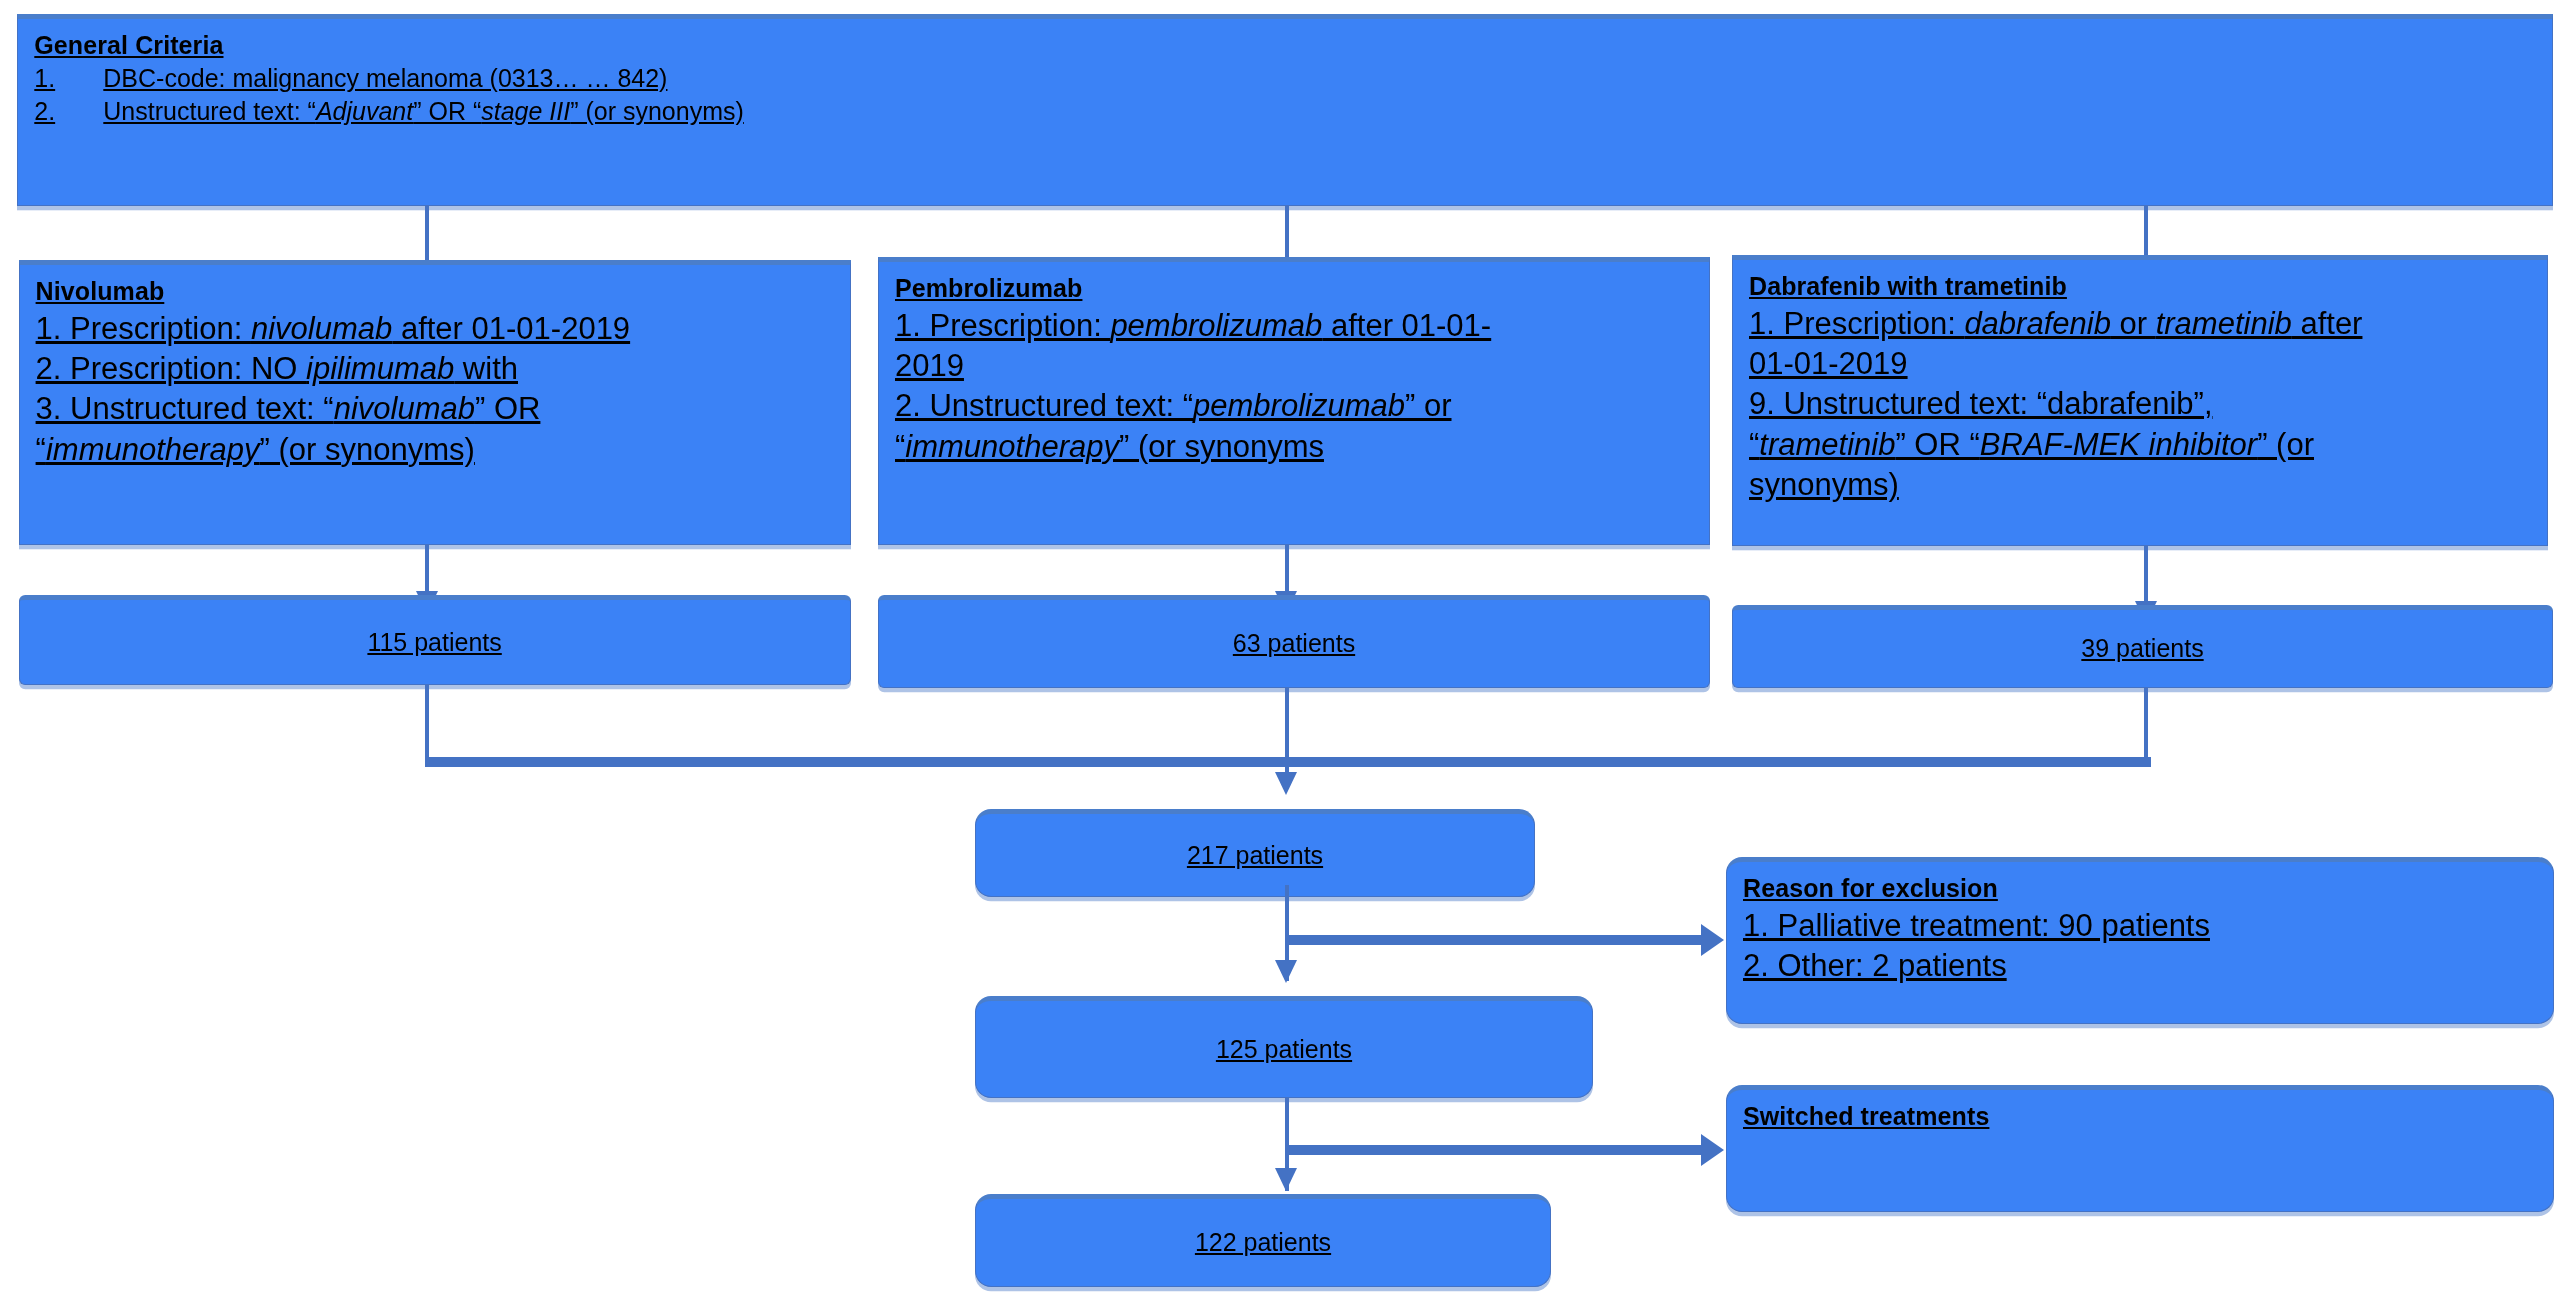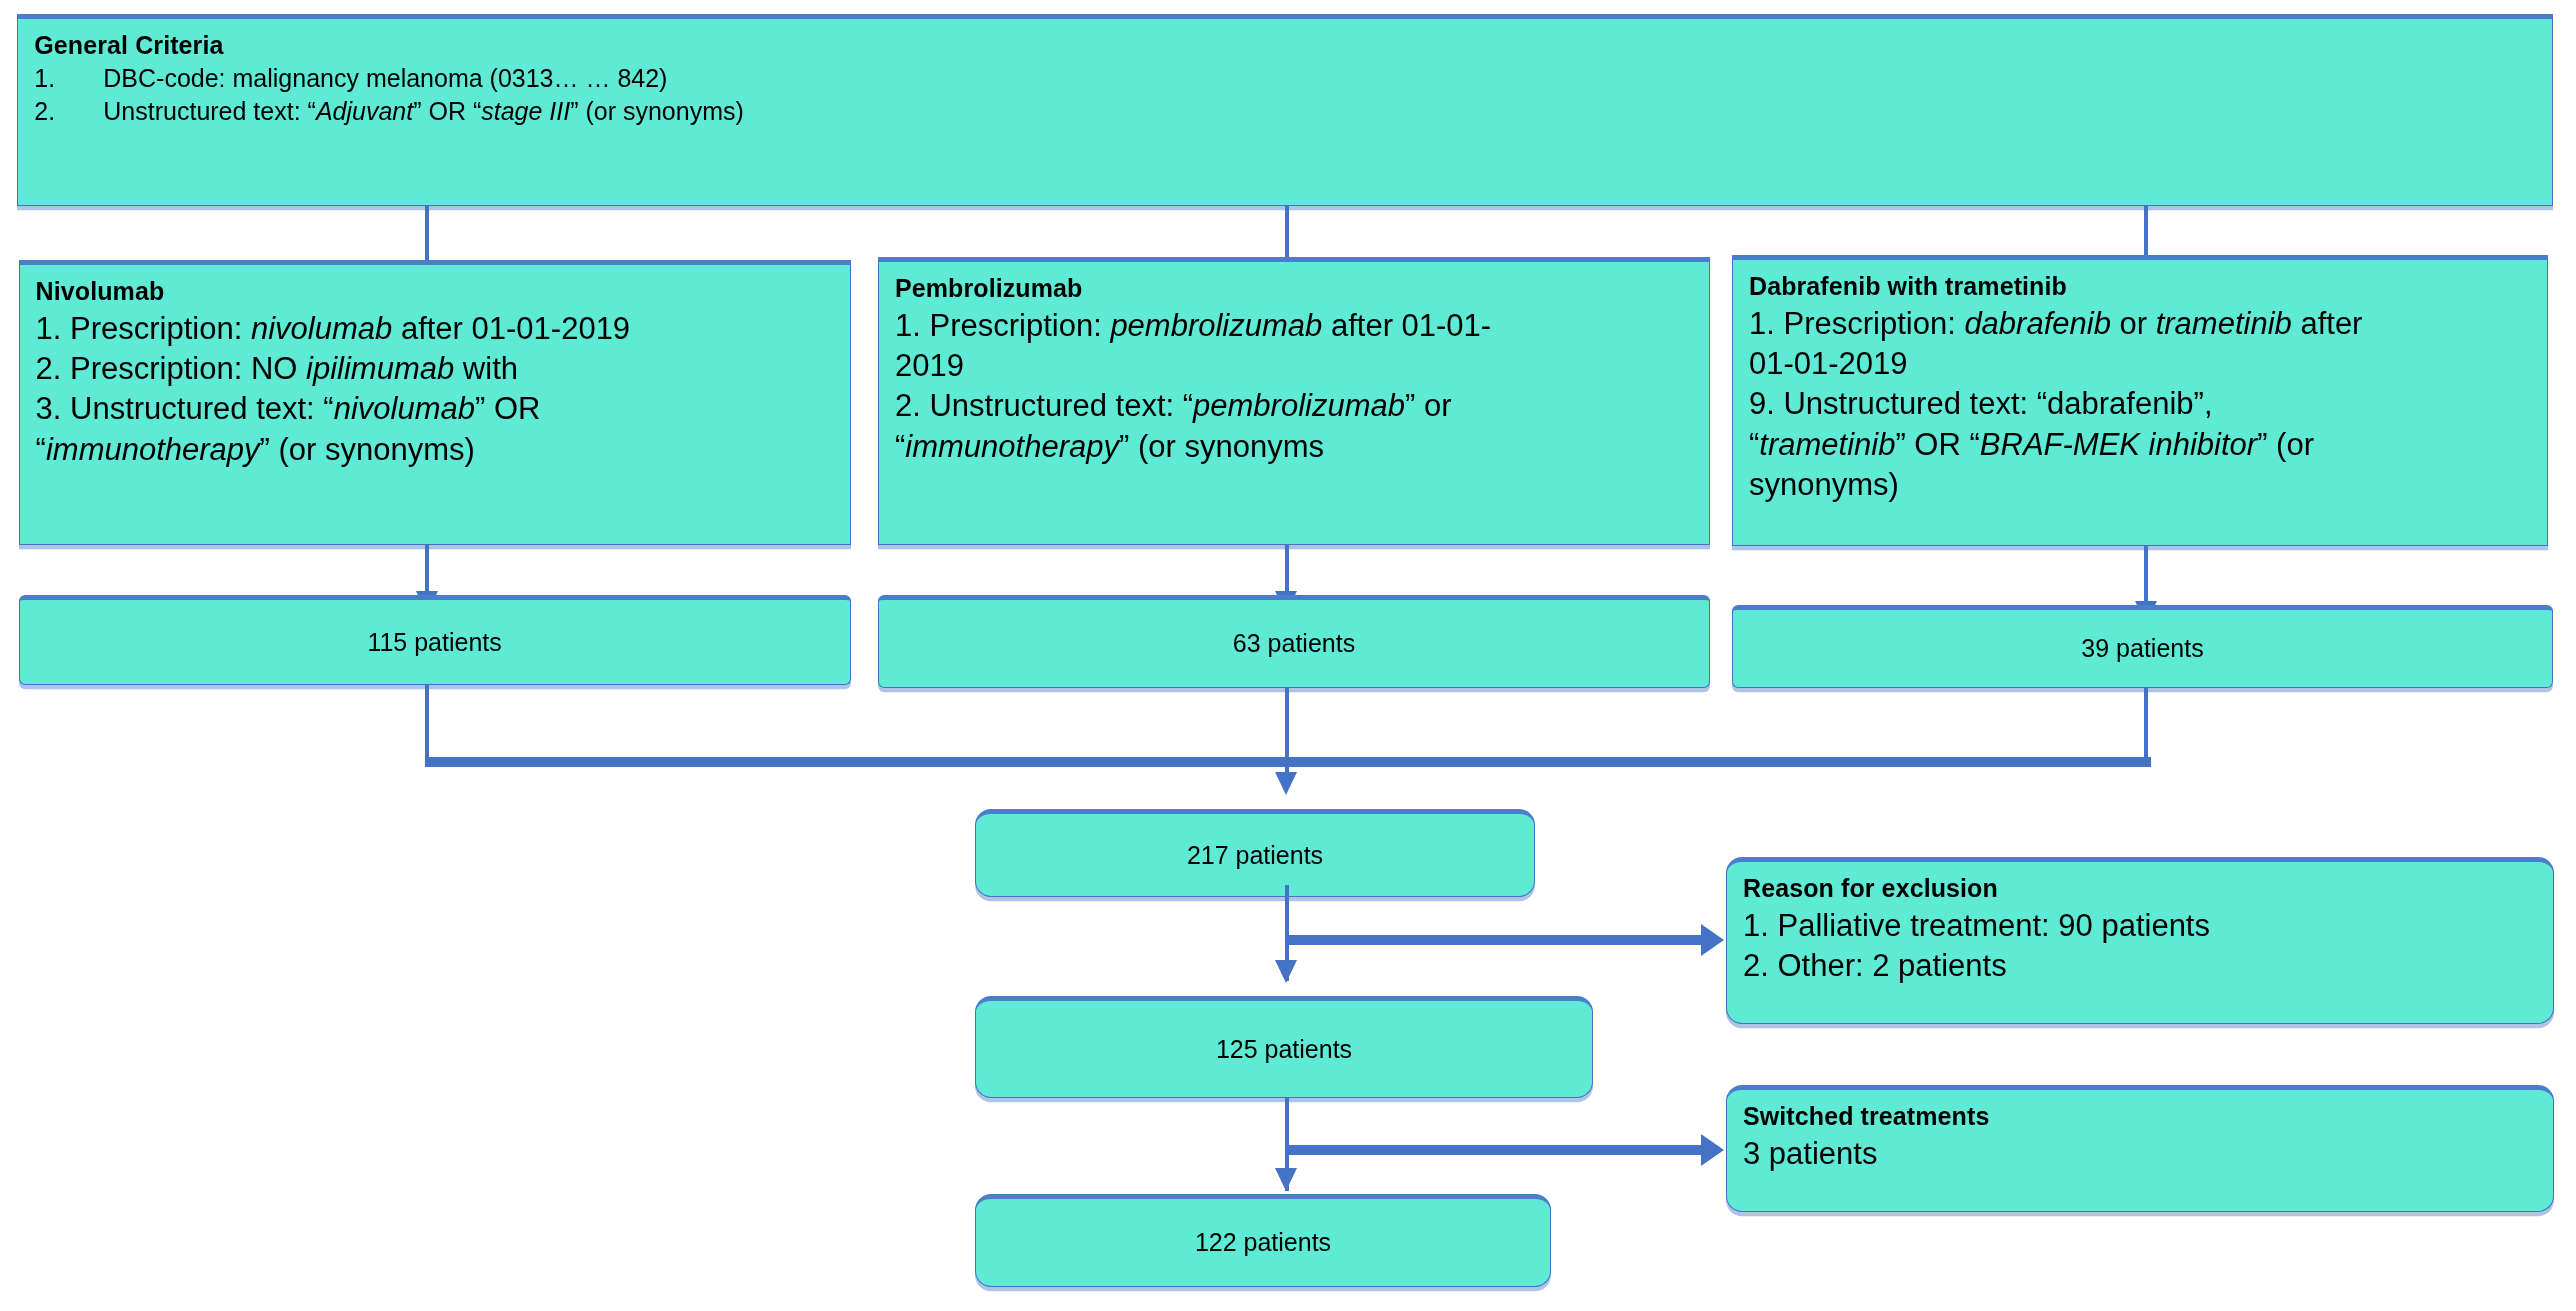--- a/index.html
+++ b/index.html
@@ -13,27 +13,28 @@
     width:2576px;
     height:1311px;
     background:#ffffff;
     overflow:hidden;
   }
 
   
   .box{
     position:absolute;
     box-sizing:border-box;
-    background:#5eead4;
+    background:#3b82f6;
     border:1.9px solid #4472c4;
     border-top-width:5.6px;
     border-top-color:#4a7ecb;
     box-shadow:0 4.3px 0 0 #aec3e6;
     color:#000000;
     line-height:1.30;
+    text-decoration:underline;
   }
   .box.sq{border-radius:0;}
   .box.rnd{border-radius:16px;}
   .box.soft{border-radius:6.2px;}
 
   .box .pad{
     padding:10px 16px 6.2px 16px;
   }
   .title{
     font-weight:bold;
@@ -203,21 +204,20 @@
 
   <div class="conn vline" style="left:1285px; top:1098px; height:93px;"></div>
   <div class="arrow-down" style="left:1275px; top:1168px;"></div>
 
   <div class="conn hline thick" style="left:1285px; top:1145px; width:421px;"></div>
   <div class="arrow-right" style="left:1701px; top:1134px;"></div>
 
   <div class="box rnd" style="left:1726px; top:1085px; width:828px; height:127px;">
     <div class="pad">
       <div class="title">Switched treatments</div>
-      <p class="p">3 patients</p>
     </div>
   </div>
 
   <div class="box rnd" style="left:975px; top:1194px; width:576px; height:93px;">
     <div class="count">122 patients</div>
   </div>
 
 </div>
 
 

